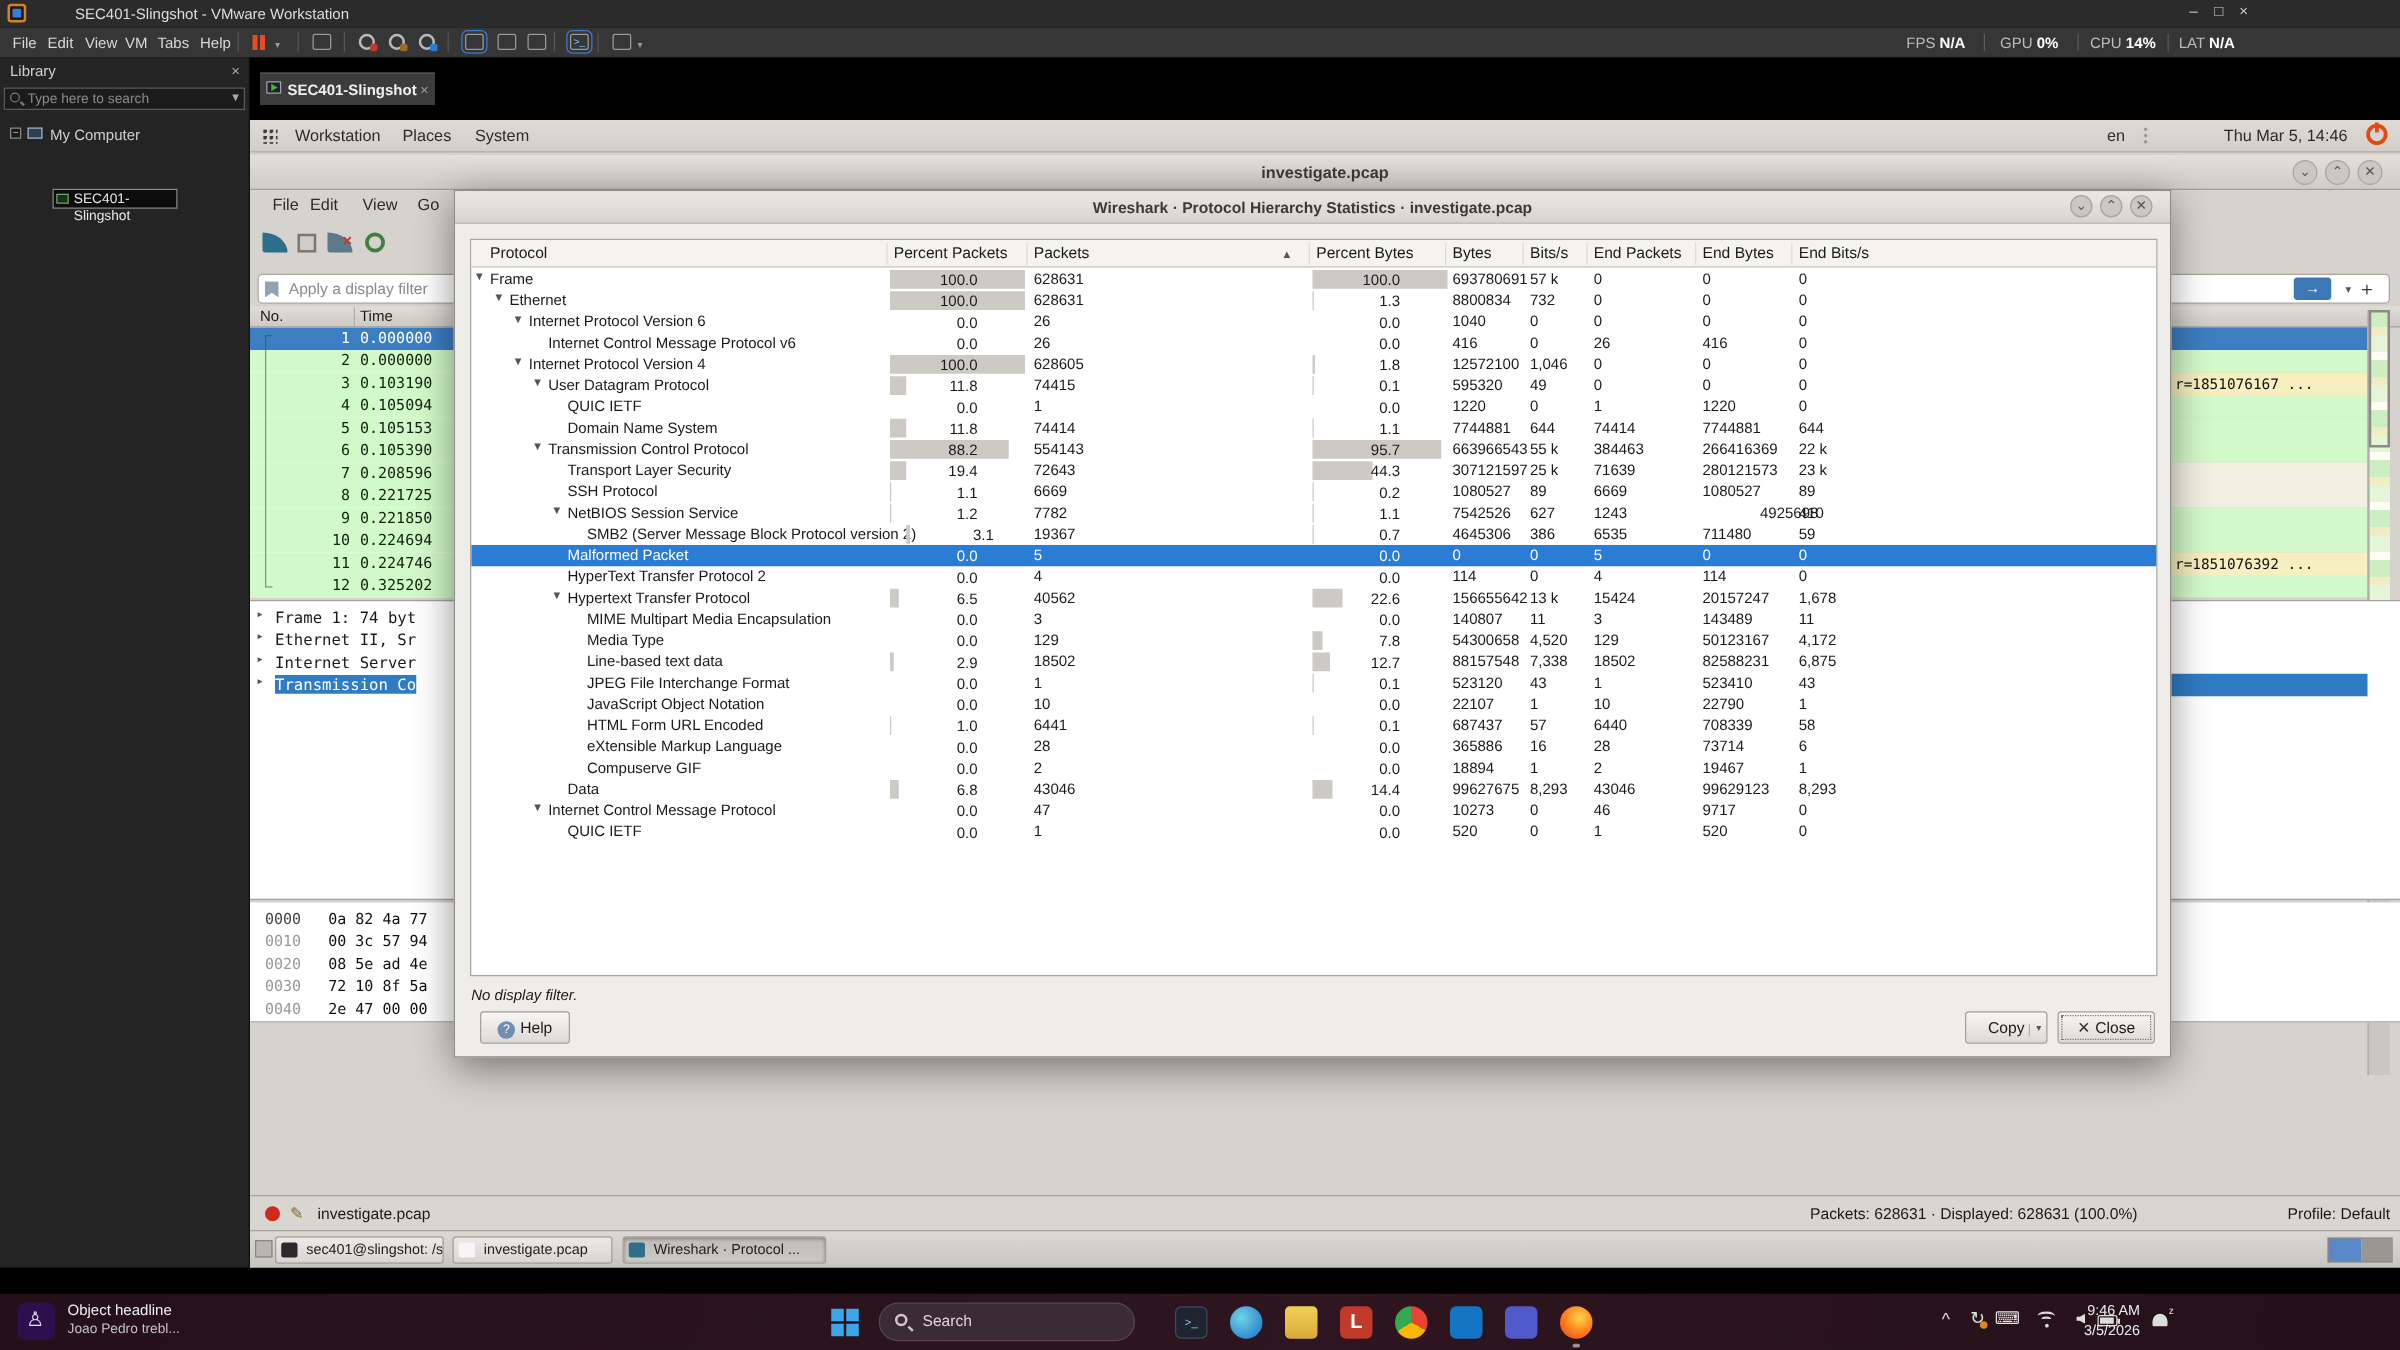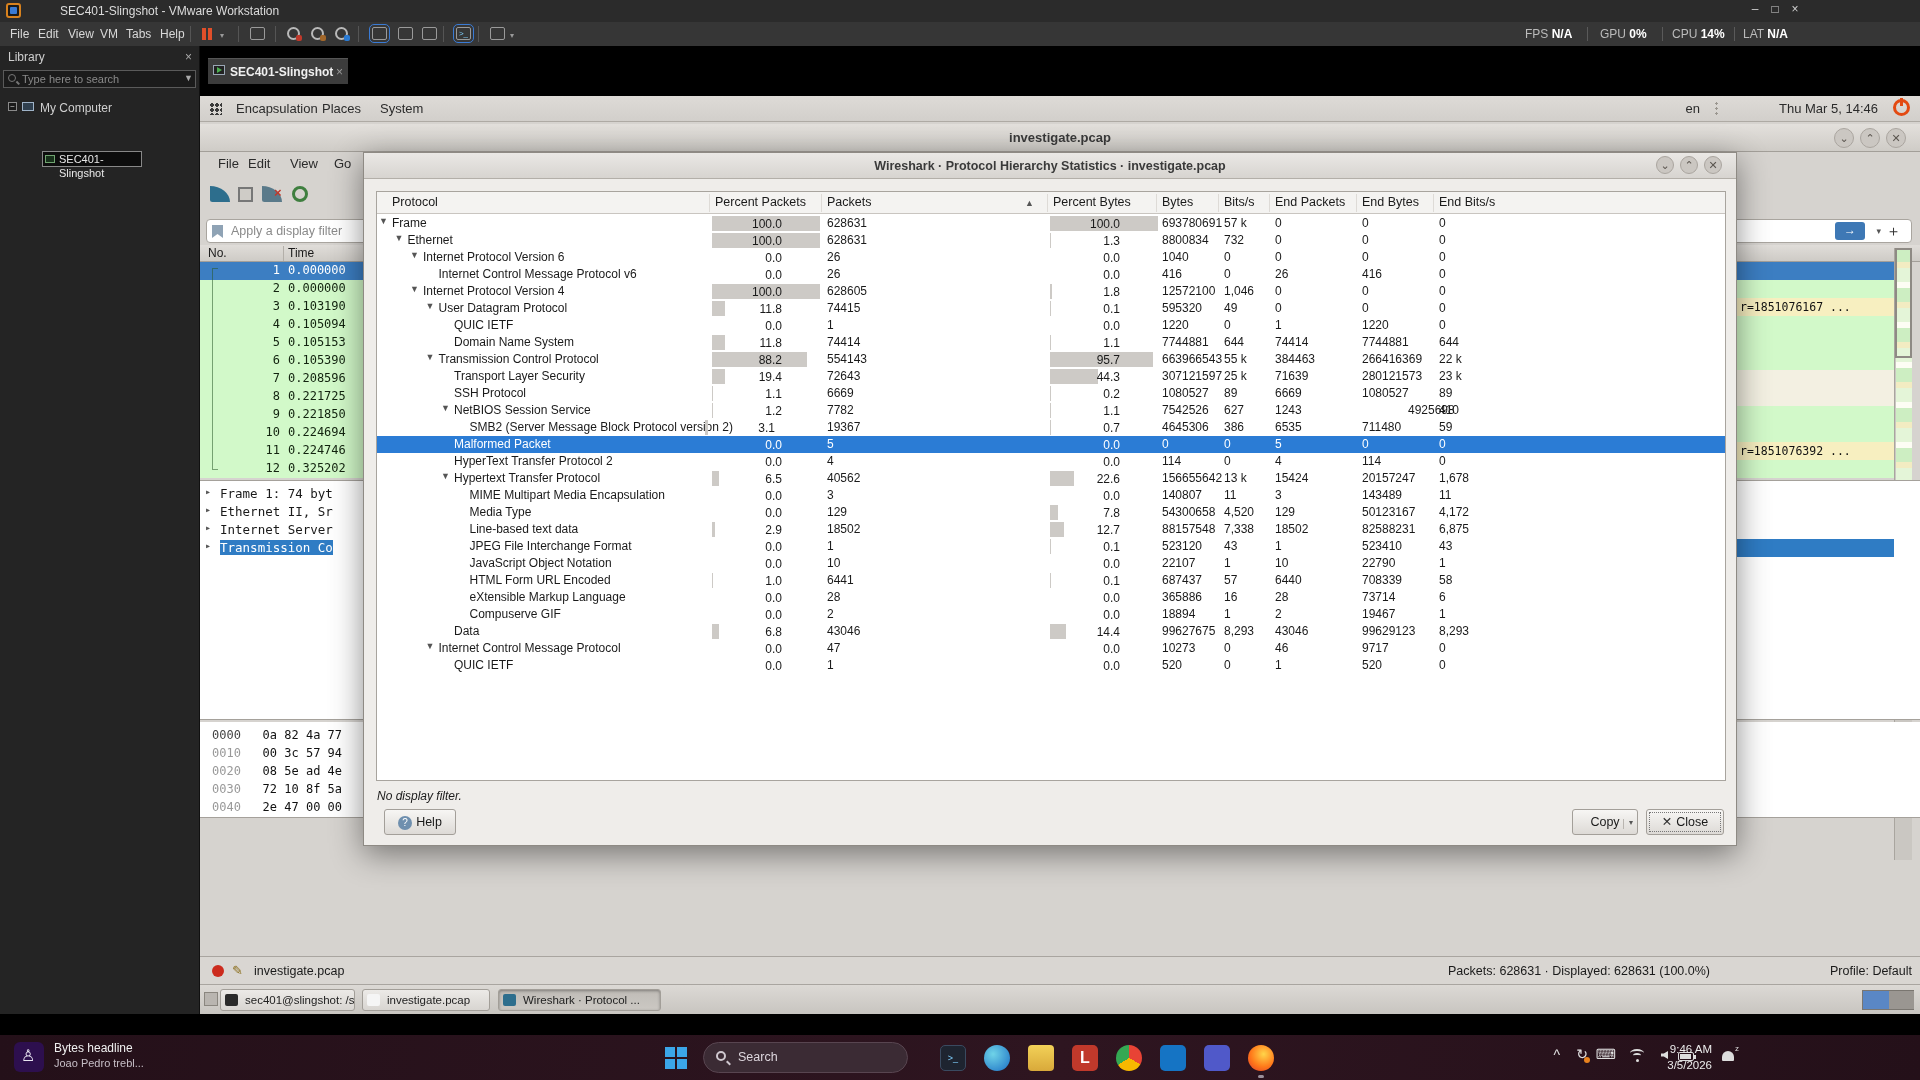--- a/index.html
+++ b/index.html
@@ -331,21 +331,21 @@
       <span class="vmscr"></span>
       <span class="lbl">SEC401-Slingshot</span>
       <span class="x">×</span>
     </div>
   </div>
 
   <div id="guest" class="abs">
 
     <div id="g-panel">
       <span id="g-grid"></span>
-      <span class="g-menu" style="left:36px">Encapsulation</span>
+      <span class="g-menu" style="left:36px">Workstation</span>
       <span class="g-menu" style="left:122px">Places</span>
       <span class="g-menu" style="left:180px">System</span>
       <span id="g-dots"></span>
       <span class="g-menu" style="right:220px">en</span>
       <span class="g-menu" style="right:42px">Thu Mar 5, 14:46</span>
       <span id="g-power"></span>
     </div>
 
     <div id="ws-title">
       <span>investigate.pcap</span>
@@ -731,21 +731,21 @@
             </span>
             <span class="tcell" style="left: 450px;">7782</span>
             <span class="tcell" style="left: 785px;">7542526</span>
             <span class="tcell" style="left: 847px;">627</span>
             <span class="tcell" style="left: 898px;">1243</span>
             <span class="tcell" style="left: 1031px;">4925698</span>
             <span class="tcell" style="left: 1062px;">410</span>
           </div>
           <div class="trow" style="top:227px">
             <span class="tcell" style="left: 92.5px;">SMB2 (Server Message Block Protocol version 2)</span>
-            <span class="pbarwrap" style="left: 328px; width: 110px;">
+            <span class="pbarwrap" style="left: 348px; width: 110px;">
               <span class="pbar" style="width: 3.348px;"></span>
               <span class="pval" style="left: 0px; width: 70px;">3.1</span>
             </span>
             <span class="pbarwrap" style="left: 673px; width: 110px;">
               <span class="pbar" style="width: 0.756px;"></span>
               <span class="pval" style="left: 0px; width: 70px;">0.7</span>
             </span>
             <span class="tcell" style="left: 450px;">19367</span>
             <span class="tcell" style="left: 785px;">4645306</span>
             <span class="tcell" style="left: 847px;">386</span>
@@ -979,21 +979,21 @@
     </div>
     <div id="dlg-nofilter">No display filter.</div>
     <div class="dlg-btn" id="btn-help"><span class="q">?</span><span>Help</span></div>
     <div class="dlg-btn" id="btn-copy"><span>Copy</span><span class="dd">▾</span></div>
     <div class="dlg-btn" id="btn-close"><span class="x">✕</span><span>Close</span></div>
   </div>
 
 
   <div id="host-taskbar" class="abs">
     <span id="widget-ico"></span>
-    <span id="widget-l1">Bytes headline</span>
+    <span id="widget-l1">Object headline</span>
     <span id="widget-l2">Joao Pedro trebl...</span>
     <span id="start-btn">
       <i style="left:0;top:0"></i>
         <i style="left:12px;top:0"></i>
         <i style="left:0;top:12px"></i>
         <i style="left:12px;top:12px"></i>
     </span>
     <span id="search-pill">
       <span class="mag"></span>
       <span class="lbl">Search</span>

